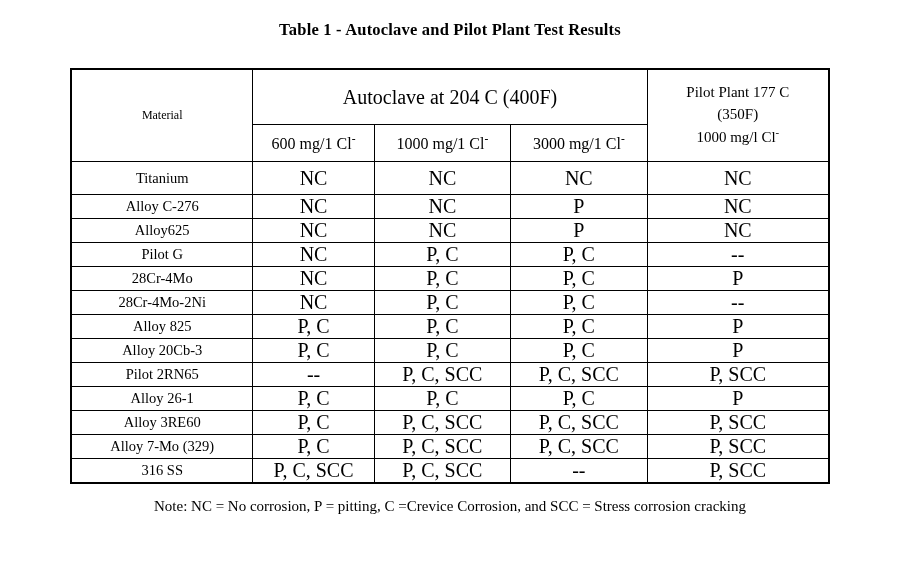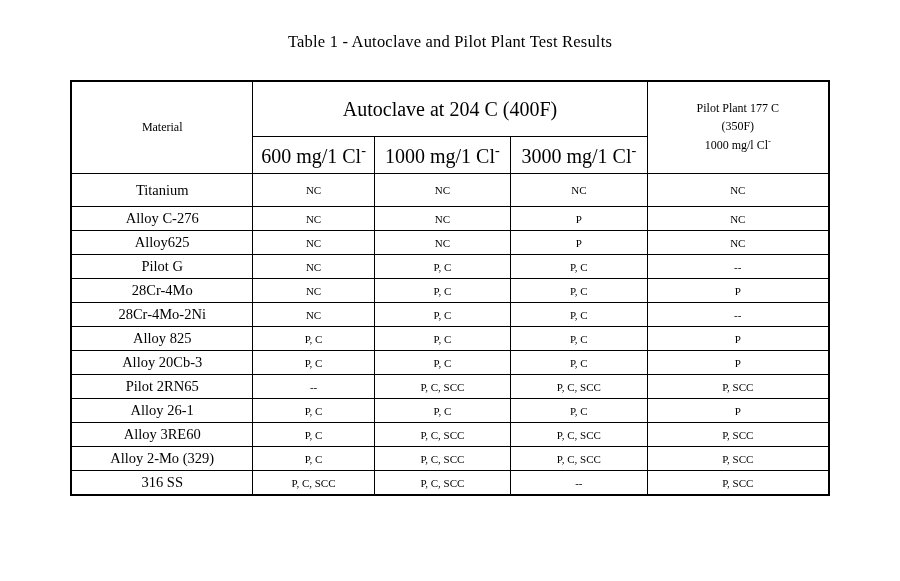--- a/index.html
+++ b/index.html
@@ -15,24 +15,24 @@
     overflow: hidden;
   }
   .page {
     position: relative;
     width: 900px;
     height: 581px;
     box-sizing: border-box;
   }
   .title {
     text-align: center;
-    font-weight: normal;
+    font-weight: bold;
     font-size: 16.5px;
     letter-spacing: 0.2px;
-    margin-top: 32px;
+    margin-top: 20px;
   }
   .table-wrap {
     margin: 28px auto 0 auto;
     width: 760px;
   }
   table.t1 {
     border-collapse: collapse;
     width: 100%;
     table-layout: fixed;
     font-size: 14.5px;
@@ -52,39 +52,39 @@
     font-weight: bold;
     font-size: 12px;
   }
   .hdr-group {
     font-weight: bold;
     font-size: 20px;
     height: 54px;
   }
   .hdr-pilot {
     font-weight: bold;
-    font-size: 12px;
+    font-size: 15px;
     line-height: 1.45;
     padding: 6px 4px;
   }
   .hdr-sub {
     font-weight: bold;
-    font-size: 20px;
+    font-size: 16px;
     height: 36px;
     margin-top: 29px;
   }
   .row-mat {
     text-align: left;
     padding-left: 7px;
     font-size: 14.5px;
     height: 23px;
   }
   .cell {
     height: 23px;
-    font-size: 11px;
+    font-size: 20px;
   }
   .first-data td {
     height: 32px;
     vertical-align: bottom;
     padding-bottom: 3px;
   }
   .thick-top td {
     border-top: 2px solid #000000;
   }
   .note {
@@ -207,31 +207,32 @@
           <td class="cell">P</td>
         </tr>
         <tr>
           <td class="row-mat">Alloy 3RE60</td>
           <td class="cell">P, C</td>
           <td class="cell">P, C, SCC</td>
           <td class="cell">P, C, SCC</td>
           <td class="cell">P, SCC</td>
         </tr>
         <tr>
-          <td class="row-mat">Alloy 2-Mo (329)</td>
+          <td class="row-mat">Alloy 7-Mo (329)</td>
           <td class="cell">P, C</td>
           <td class="cell">P, C, SCC</td>
           <td class="cell">P, C, SCC</td>
           <td class="cell">P, SCC</td>
         </tr>
         <tr>
           <td class="row-mat">316 SS</td>
           <td class="cell">P, C, SCC</td>
           <td class="cell">P, C, SCC</td>
           <td class="cell">--</td>
           <td class="cell">P, SCC</td>
         </tr>
       </tbody>
     </table>
   </div>
 
+  <div class="note">Note: NC = No corrosion, P = pitting, C =Crevice  Corrosion, and SCC = Stress corrosion cracking</div>
 
 </div>
 
 </body></html>

